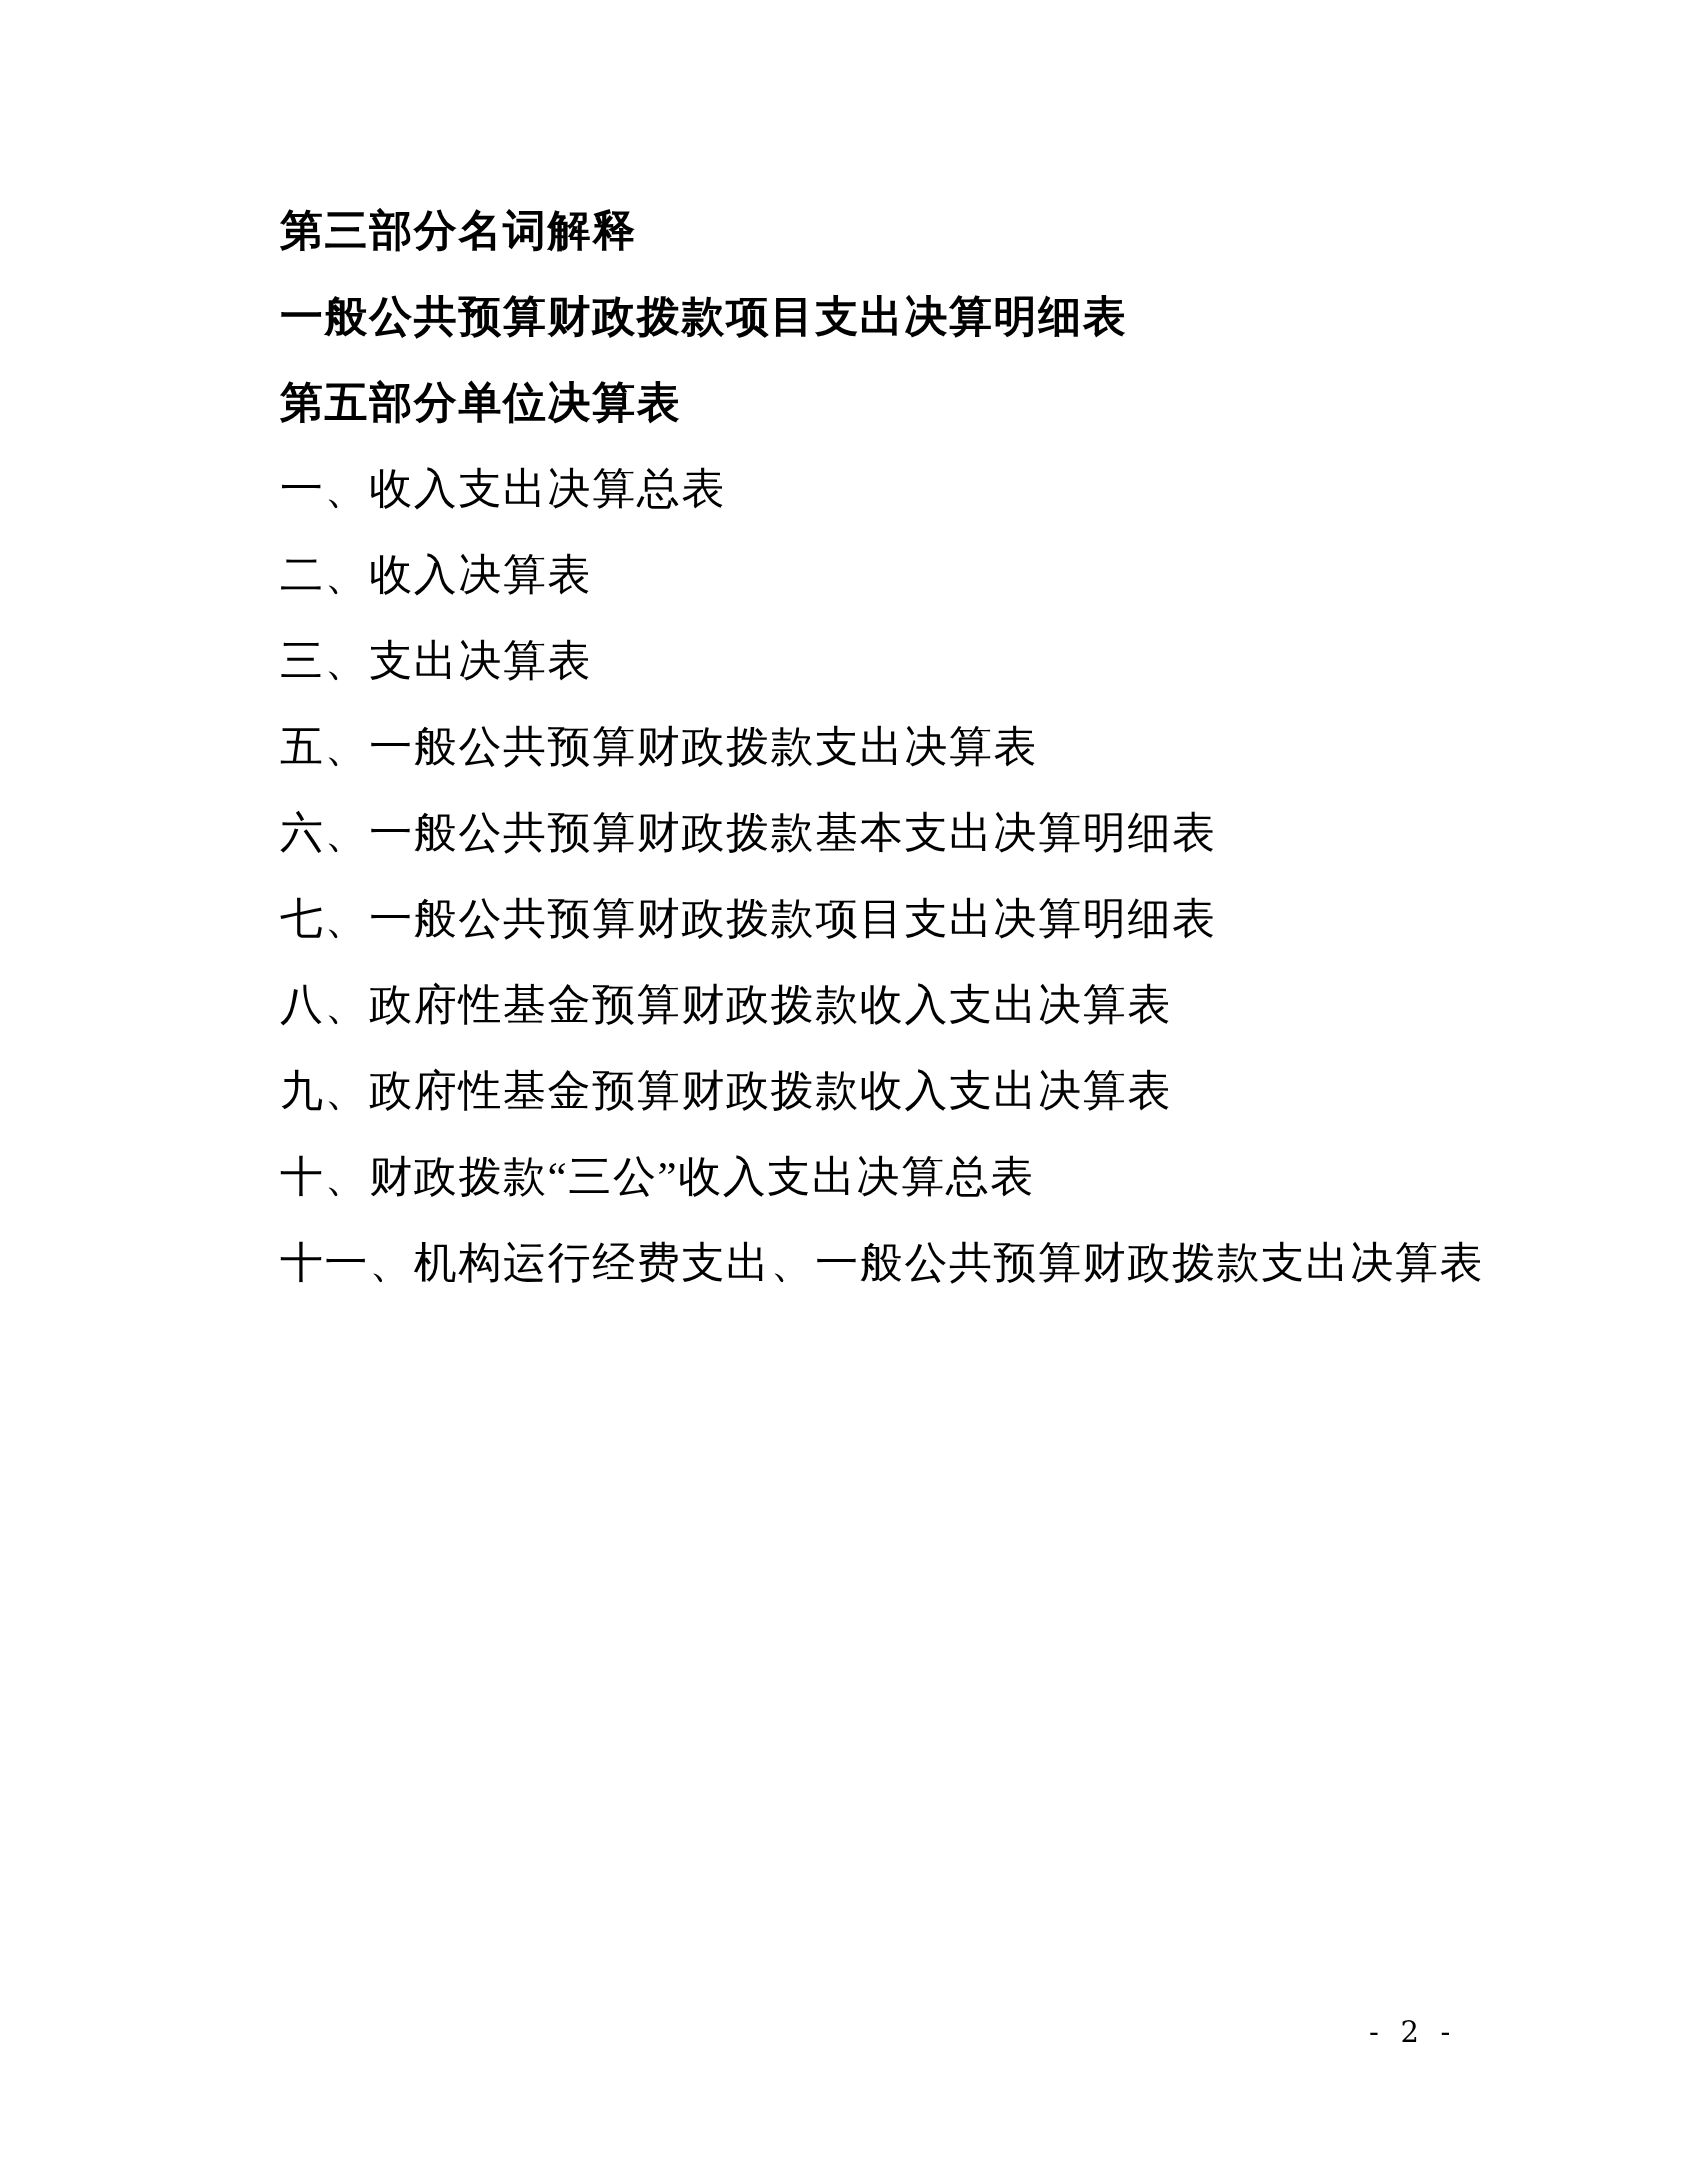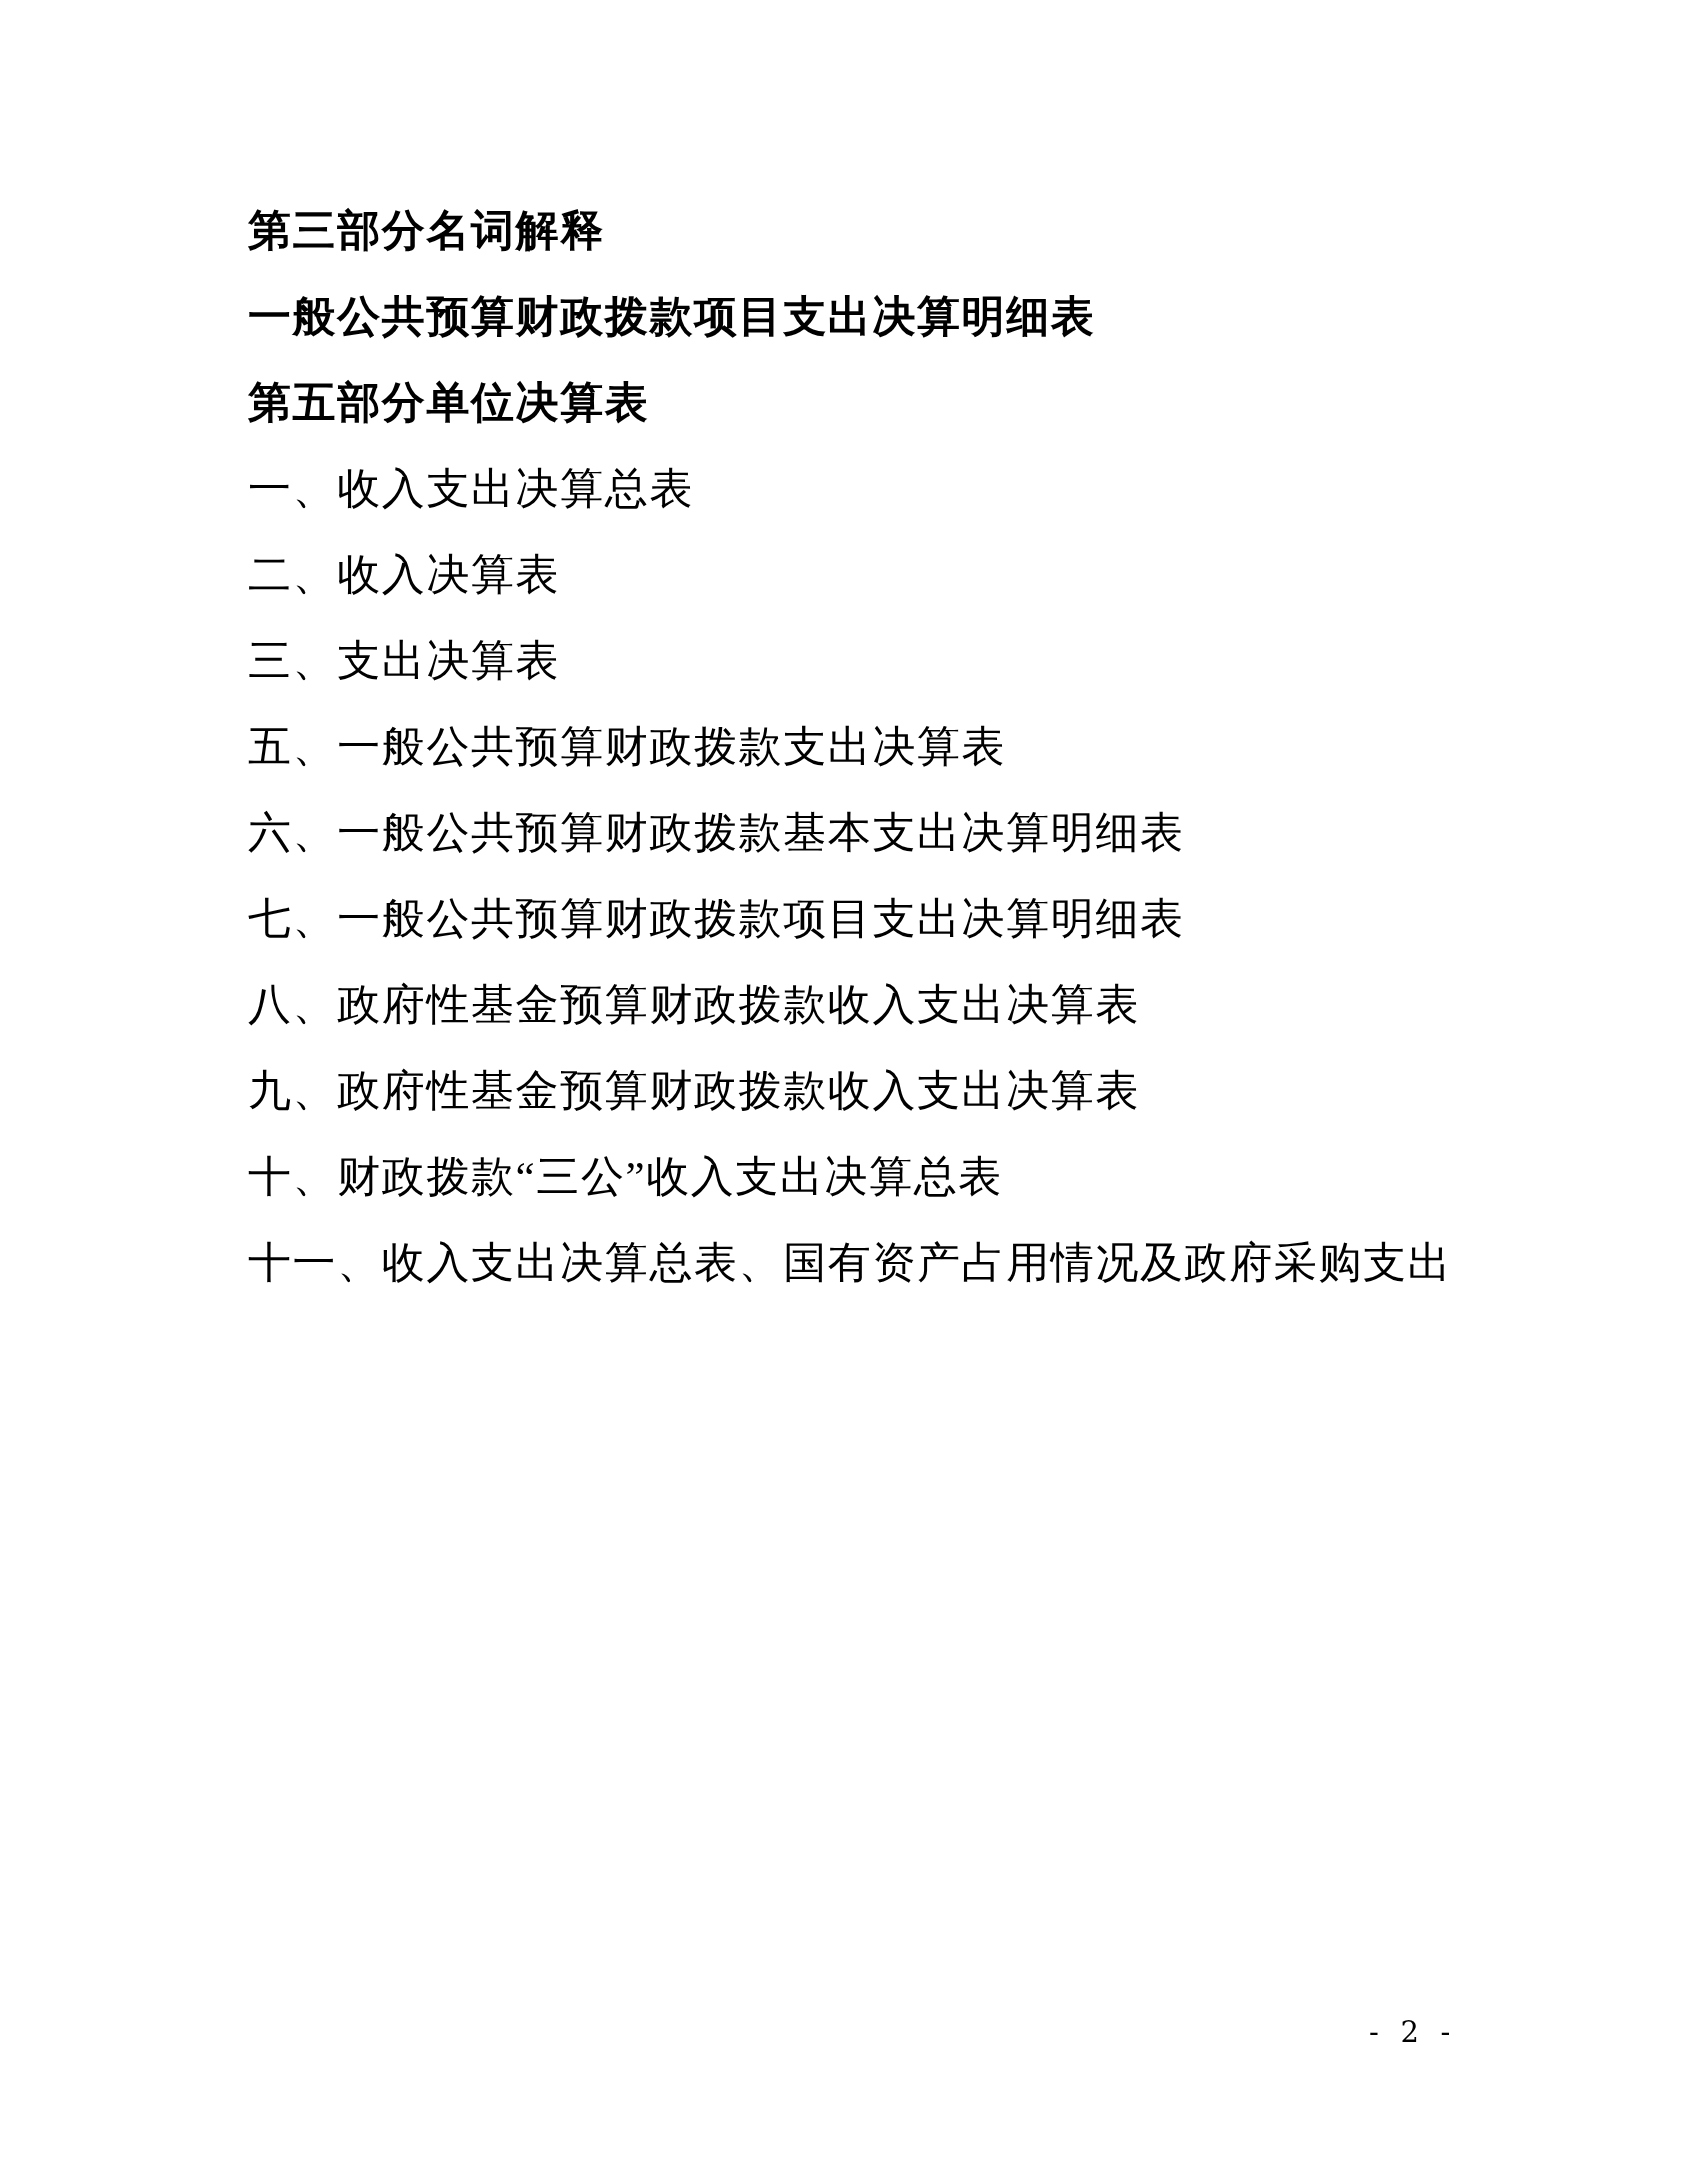--- a/index.html
+++ b/index.html
@@ -19,20 +19,21 @@
     position: absolute;
     left: 248px;
     top: 188px;
     width: 1251px;
   }
   .line {
     height: 86px;
     display: flex;
     align-items: center;
     white-space: pre;
+    margin-left: 32px;
   }
   .heading {
     font-family: "Liberation Sans", sans-serif;
     font-weight: 700;
     font-size: 43px;
     letter-spacing: 1.6px;
   }
   .item {
     font-family: "Liberation Serif", serif;
     font-weight: 400;
@@ -59,17 +60,17 @@
     <div class="line heading">第五部分单位决算表</div>
     <div class="line item">一、收入支出决算总表</div>
     <div class="line item">二、收入决算表</div>
     <div class="line item">三、支出决算表</div>
     <div class="line item">五、一般公共预算财政拨款支出决算表</div>
     <div class="line item">六、一般公共预算财政拨款基本支出决算明细表</div>
     <div class="line item">七、一般公共预算财政拨款项目支出决算明细表</div>
     <div class="line item">八、政府性基金预算财政拨款收入支出决算表</div>
     <div class="line item">九、政府性基金预算财政拨款收入支出决算表</div>
     <div class="line item">十、财政拨款“三公”收入支出决算总表</div>
-    <div class="line item">十一、收入支出决算总表、国有资产占用情况及政府采购支出</div>
+    <div class="line item">十一、机构运行经费支出、一般公共预算财政拨款支出决算表</div>
   </div>
   <div class="footer">- 2 -</div>
 </div>
 
 
 </body></html>

